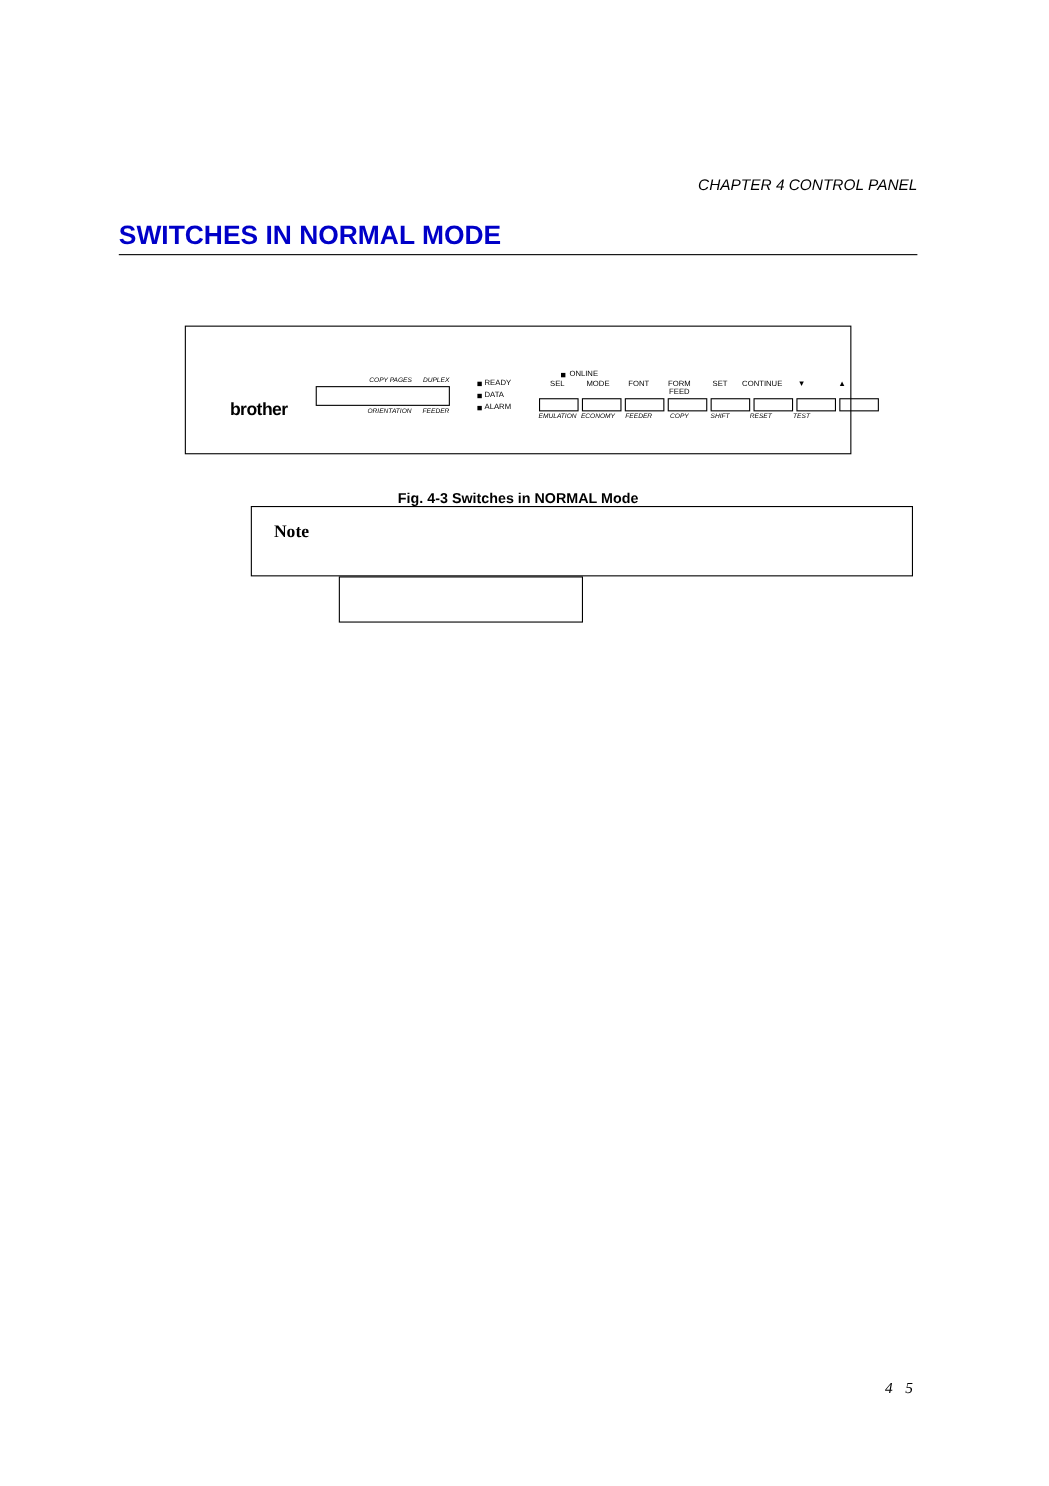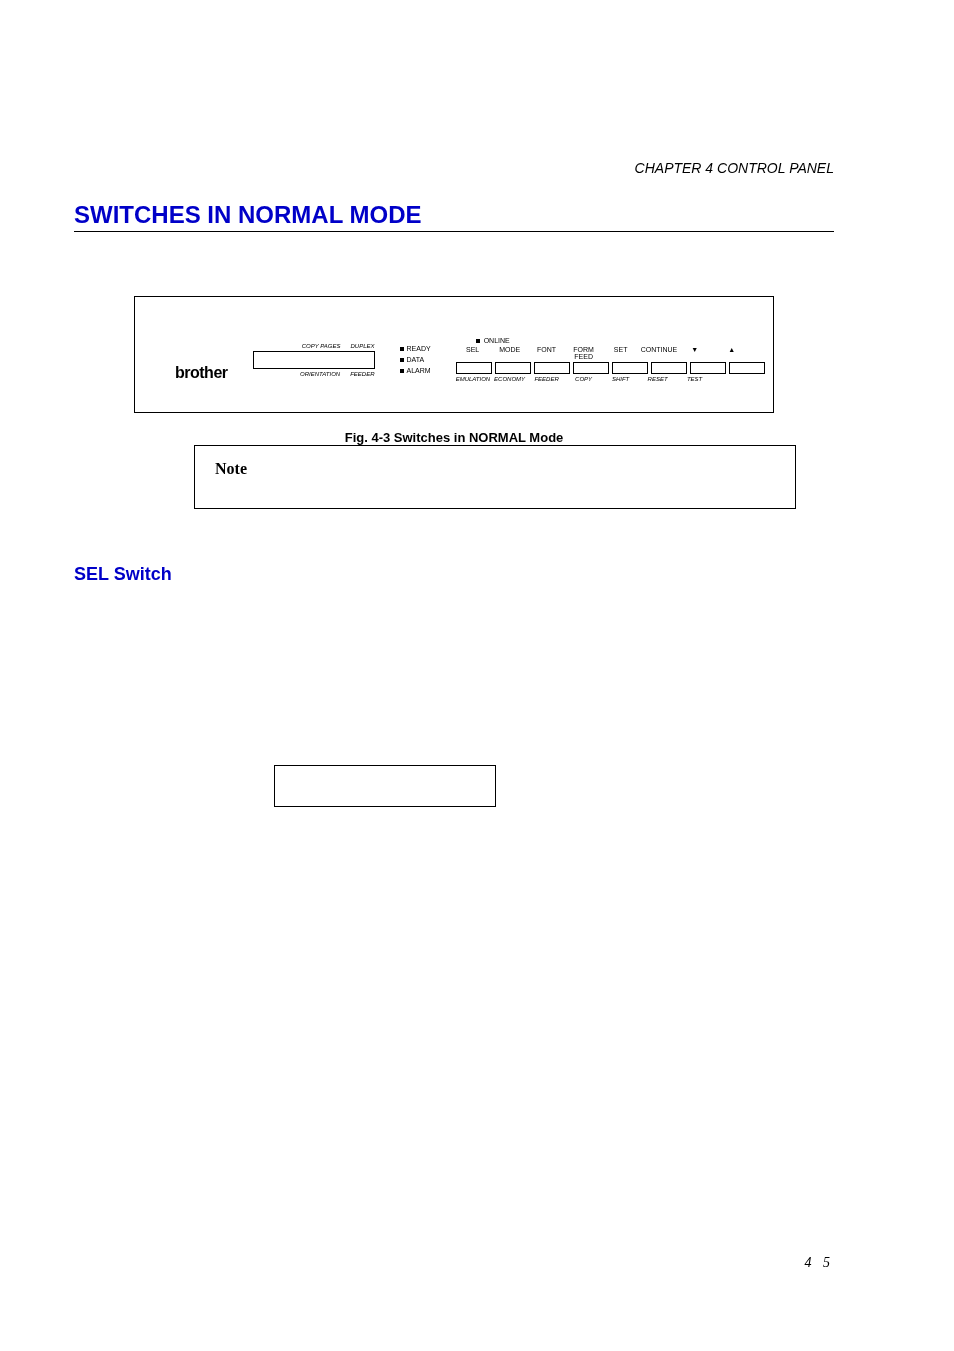--- a/index.html
+++ b/index.html
@@ -6,41 +6,41 @@
     margin: 0;
     background: #ffffff;
     font-family: "Times New Roman", Times, serif;
     color: #000;
   }
   .page {
     width: 954px;
     height: 1351px;
     position: relative;
     box-sizing: border-box;
-    padding: 160px 120px 0 74px;
+    padding: 160px 120px 0 108px;
   }
   .chapter-header {
     text-align: right;
     font-style: italic;
     font-size: 14px;
     font-family: Arial, Helvetica, sans-serif;
     margin-bottom: 25px;
   }
   .section-title {
     color: #0000c8;
     font-family: Arial, Helvetica, sans-serif;
     font-weight: bold;
     font-size: 24px;
     border-bottom: 1.5px solid #000;
     padding-bottom: 2px;
     margin-bottom: 64px;
   }
   .panel-box {
     border: 1.5px solid #000;
-    margin: 0 60px 17px 60px;
+    margin: 0 60px 32px 60px;
     padding: 40px 40px 30px 40px;
     font-family: Arial, Helvetica, sans-serif;
   }
   .panel-inner {
     display: flex;
     align-items: center;
     gap: 25px;
   }
   .logo-area {
     display: flex;
@@ -244,19 +244,18 @@
 
     </div>
   </div>
 
   <div class="caption">Fig. 4-3  Switches in NORMAL Mode</div>
 
   <div class="note-box">
     <div class="note-label">Note</div>
   </div>
 
-  <div class="subheading">SEL Switch</div>
 
   <div class="display-box"></div>
 
   <div class="page-num">4 5</div>
 
 </div>
 
 </body></html>

